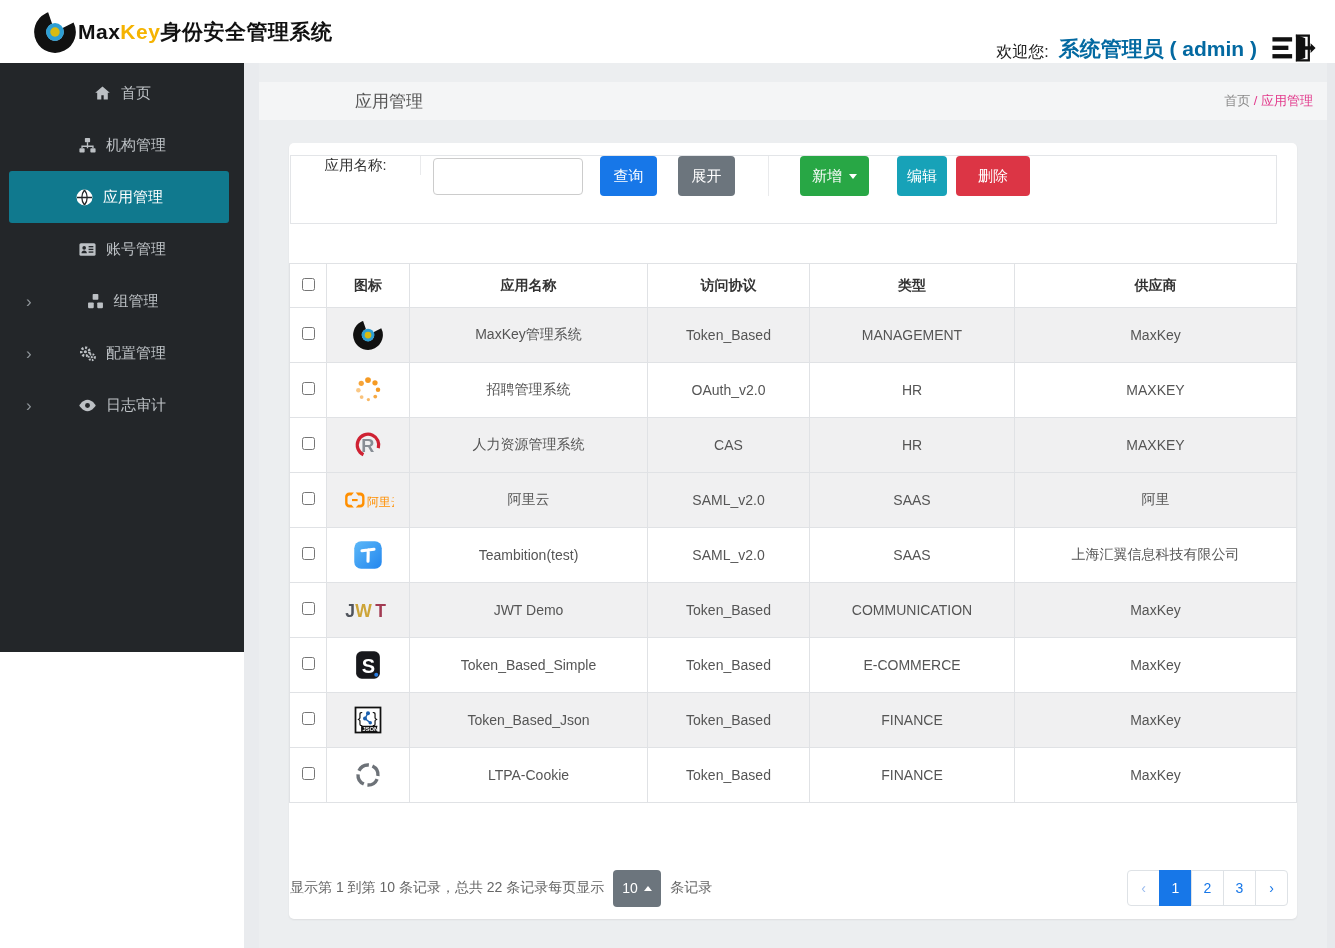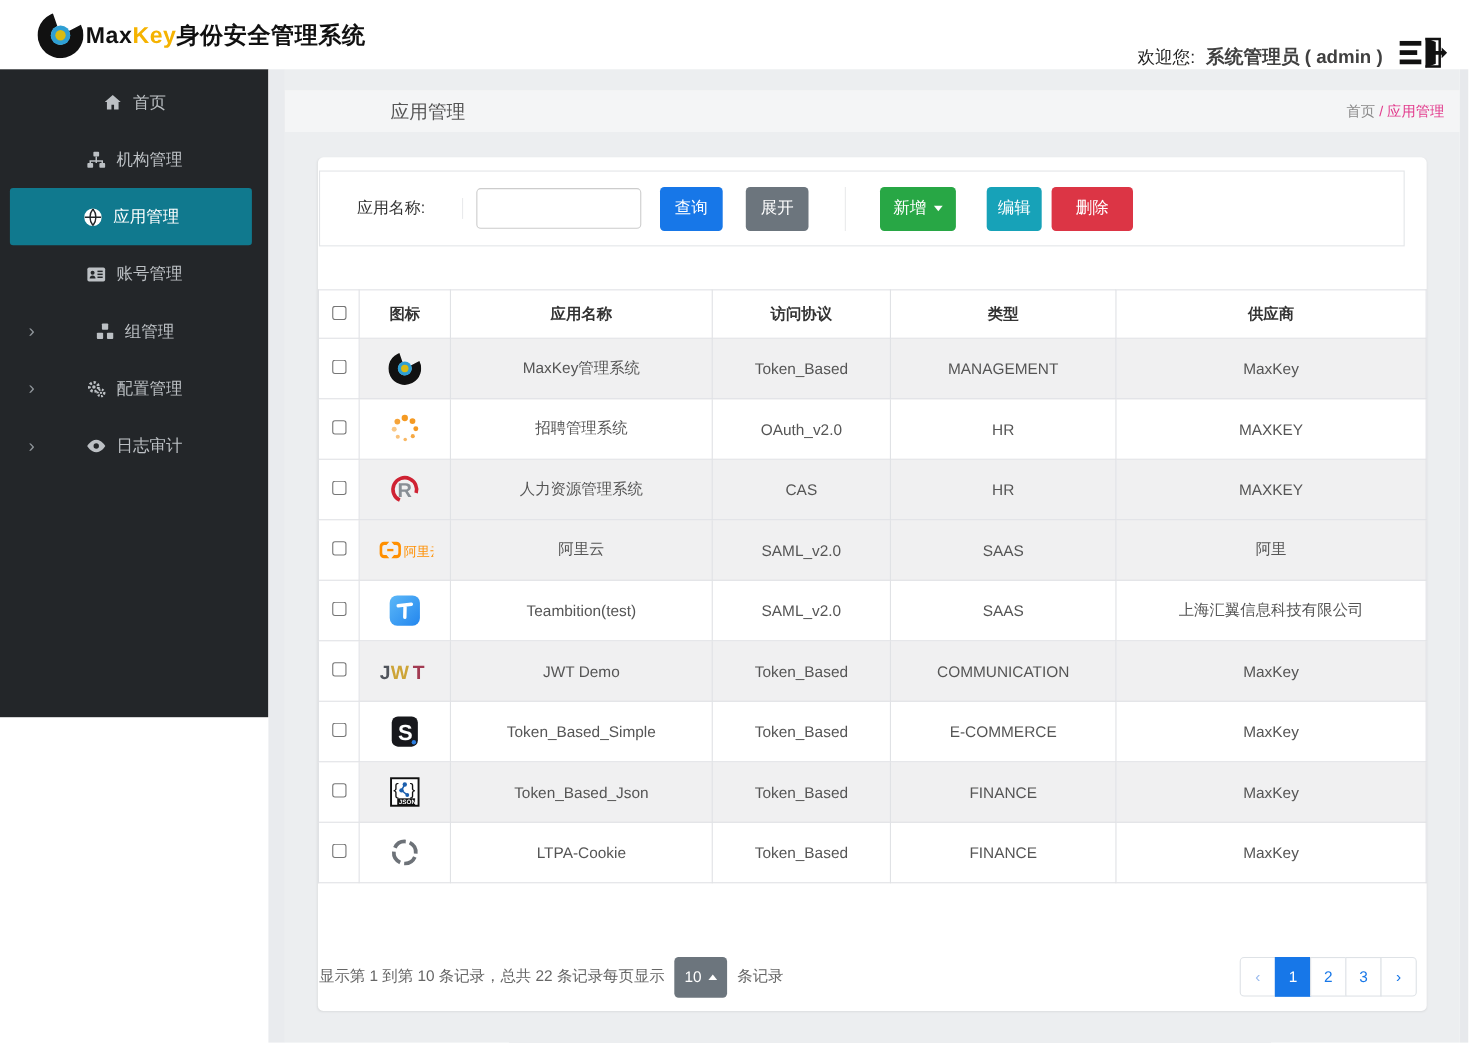--- a/index.html
+++ b/index.html
@@ -13,21 +13,21 @@
 
   
   .topbar{position:absolute; left:0; top:0; width:1335px; height:63px; background:#fff;}
   .brand{position:absolute; left:34px; top:0; height:63px; display:flex; align-items:center;}
   .brand .logo{width:42px; height:42px; display:inline-flex;}
   .brand .logo svg{width:42px; height:42px;}
   .brand-text{font-size:21px; font-weight:bold; color:#111; margin-left:2px; letter-spacing:.5px;}
   .brand-text .key{color:var(--gold);}
   .welcome{position:absolute; right:18px; top:0; height:63px; display:flex; align-items:flex-end; gap:10px;}
   .welcome .hello{font-size:16px; color:#222;}
-  .welcome .user{font-size:17px; font-weight:bold; color:#404040;}
+  .welcome .user{font-size:21px; font-weight:bold; color:#0369a1;}
   .welcome .logout{display:inline-flex; cursor:pointer; margin-left:4px;}
 
   
   .sidebar{position:absolute; left:0; top:63px; width:244px; height:589px; background:#232629; padding-top:4px;}
   .side-item{position:relative; height:52px; display:flex; align-items:center; justify-content:center;
     color:#bcc0c4; font-size:15px; cursor:pointer;}
   .side-item .chev{position:absolute; left:26px; top:50%; transform:translateY(-50%);
     color:#8f959a; font-size:17px; line-height:1;}
   .side-item .s-icon{display:inline-flex; margin-right:9px;}
   .side-item .s-icon svg{width:19px; height:19px; fill:#bcc0c4;}
@@ -43,21 +43,21 @@
   .page-title{font-size:17px; color:#555;}
   .breadcrumb{font-size:13px;}
   .breadcrumb .root{color:#8a8a8a; cursor:pointer;}
   .breadcrumb .sep,.breadcrumb .cur{color:var(--pink);}
 
   .card{margin:23px 30px 0 30px; width:1008px; height:776px; background:#fff; border-radius:5px;
     box-shadow:0 1px 2px rgba(0,0,0,.07); position:relative;}
 
   
   .formbox{position:absolute; left:1px; top:12px; width:987px; height:69px; border:1px solid #e3e5e8;
-    display:flex; align-items:center; background:#fff;}
+    display:flex; align-items:flex-start; background:#fff;}
   .f-cell{display:flex; align-items:center;}
   .f-label{width:130px; justify-content:center; font-size:14.5px; color:#333; border-right:1px solid #e9eaec;}
   .f-mid{width:348px; border-right:1px solid #e9eaec; padding-left:12px;}
   .f-input{width:150px; height:37px; border:1px solid #ccc; border-radius:4px; padding:0 8px; font-size:14px; outline:none;}
   .btn{height:40px; border:none; border-radius:4px; color:#fff; font-size:15px; cursor:pointer;
     display:inline-flex; align-items:center; justify-content:center;
     font-family:"Liberation Sans","DejaVu Sans",sans-serif;}
   .btn-query{width:57px; margin-left:17px; background:var(--primary);}
   .btn-expand{width:57px; margin-left:21px; background:var(--secondary);}
   .f-actions{padding-left:31px;}

